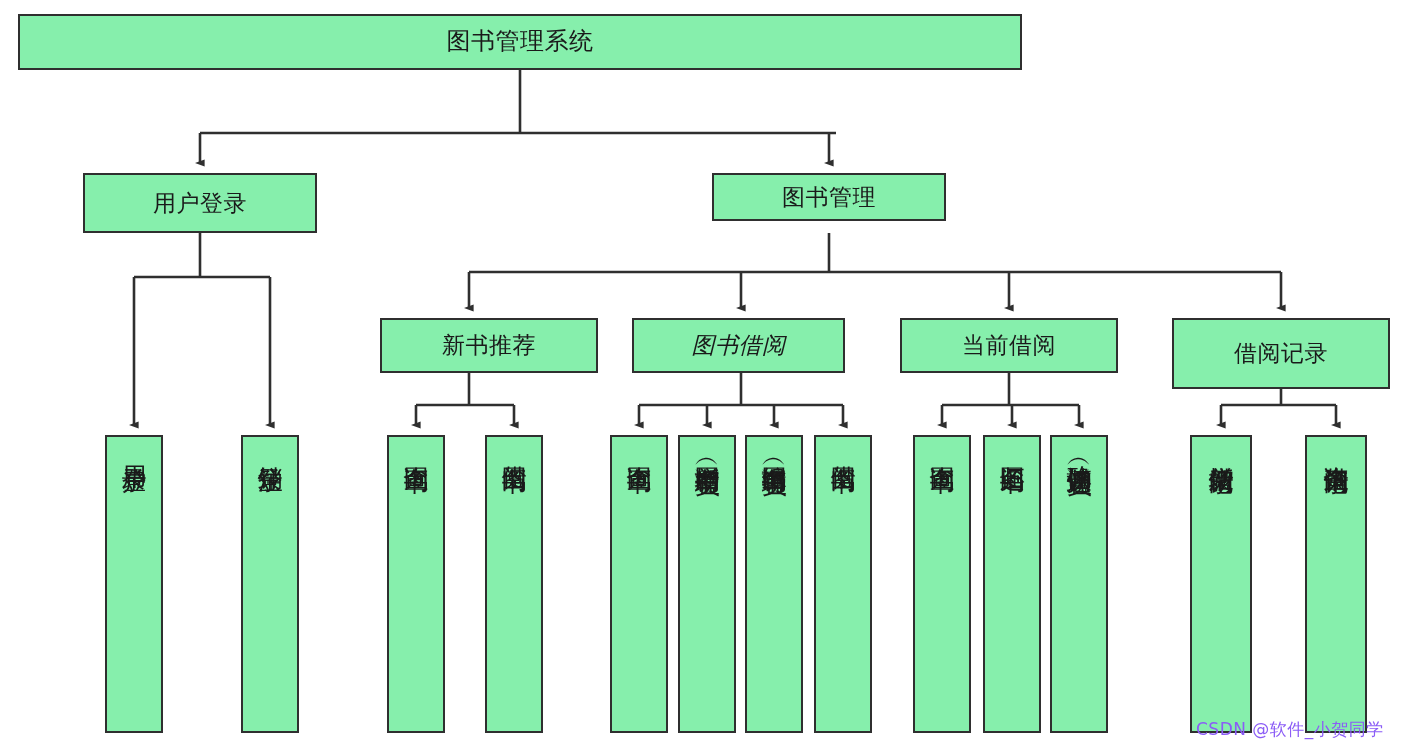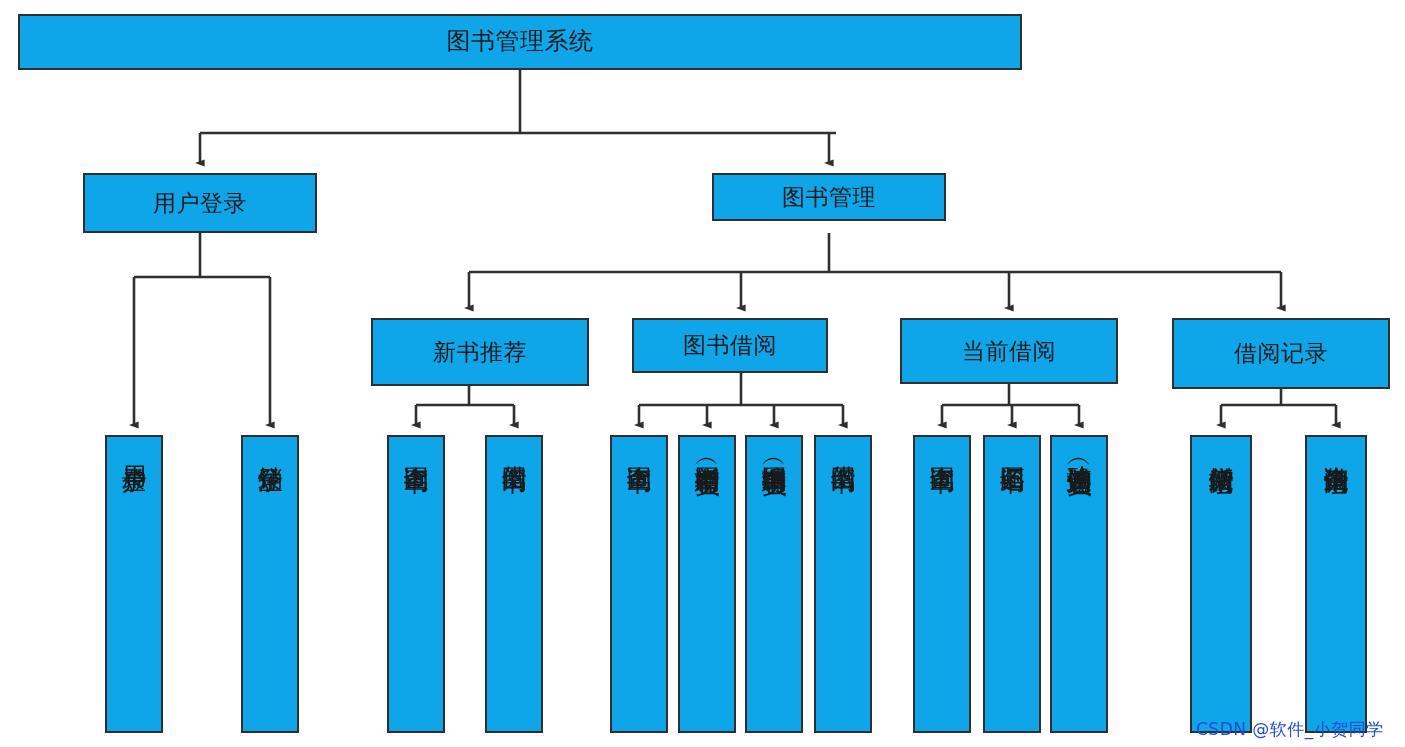--- a/index.html
+++ b/index.html
@@ -23,21 +23,21 @@
     left: 0;
     top: 0;
     width: 1405px;
     height: 747px;
     pointer-events: none;
   }
   .node {
     position: absolute;
     box-sizing: border-box;
     border: 2px solid #2f2f2f;
-    background: #0ea5e9;
+    background: #86efac;
     display: flex;
     align-items: center;
     justify-content: center;
     color: #1a1a1a;
   }
   .node .lbl {
     display: block;
     text-align: center;
     line-height: 1.14;
     letter-spacing: 0.5px;
@@ -57,21 +57,21 @@
   }
   .node.v .lbl {
     writing-mode: vertical-rl;
     text-orientation: upright;
     font-size: 25px;
     line-height: 1.02;
     letter-spacing: 1px;
   }
   .watermark {
     position: absolute;
-    color: #1d4ed8;
+    color: #8b5cf6;
     font-size: 17px;
     white-space: nowrap;
     letter-spacing: 0.5px;
   }
 </style>
 </head>
 <body>
 
 <div id="canvas">
 
@@ -129,27 +129,27 @@
     <span class="lbl">图书管理系统</span>
   </div>
 
   <div class="node h" style="left:83px; top:173px; width:234px; height:60px;">
     <span class="lbl">用户登录</span>
   </div>
   <div class="node h" style="left:712px; top:173px; width:234px; height:48px;">
     <span class="lbl">图书管理</span>
   </div>
 
-  <div class="node h" style="left:371px; top:318px; width:218px; height:68px;">
+  <div class="node h" style="left:380px; top:318px; width:218px; height:55px;">
     <span class="lbl">新书推荐</span>
   </div>
-  <div class="node h" style="left:632px; top:318px; width:196px; height:55px;">
+  <div class="node h" style="left:632px; top:318px; width:213px; height:55px;font-style:italic;">
     <span class="lbl">图书借阅</span>
   </div>
-  <div class="node h" style="left:900px; top:318px; width:218px; height:66px;">
+  <div class="node h" style="left:900px; top:318px; width:218px; height:55px;">
     <span class="lbl">当前借阅</span>
   </div>
   <div class="node h" style="left:1172px; top:318px; width:218px; height:71px;">
     <span class="lbl">借阅记录</span>
   </div>
 
   <div class="node v" style="left:105px; top:435px; width:58px; height:298px;">
     <span class="lbl">用户登录</span>
   </div>
   <div class="node v" style="left:241px; top:435px; width:58px; height:298px;">

